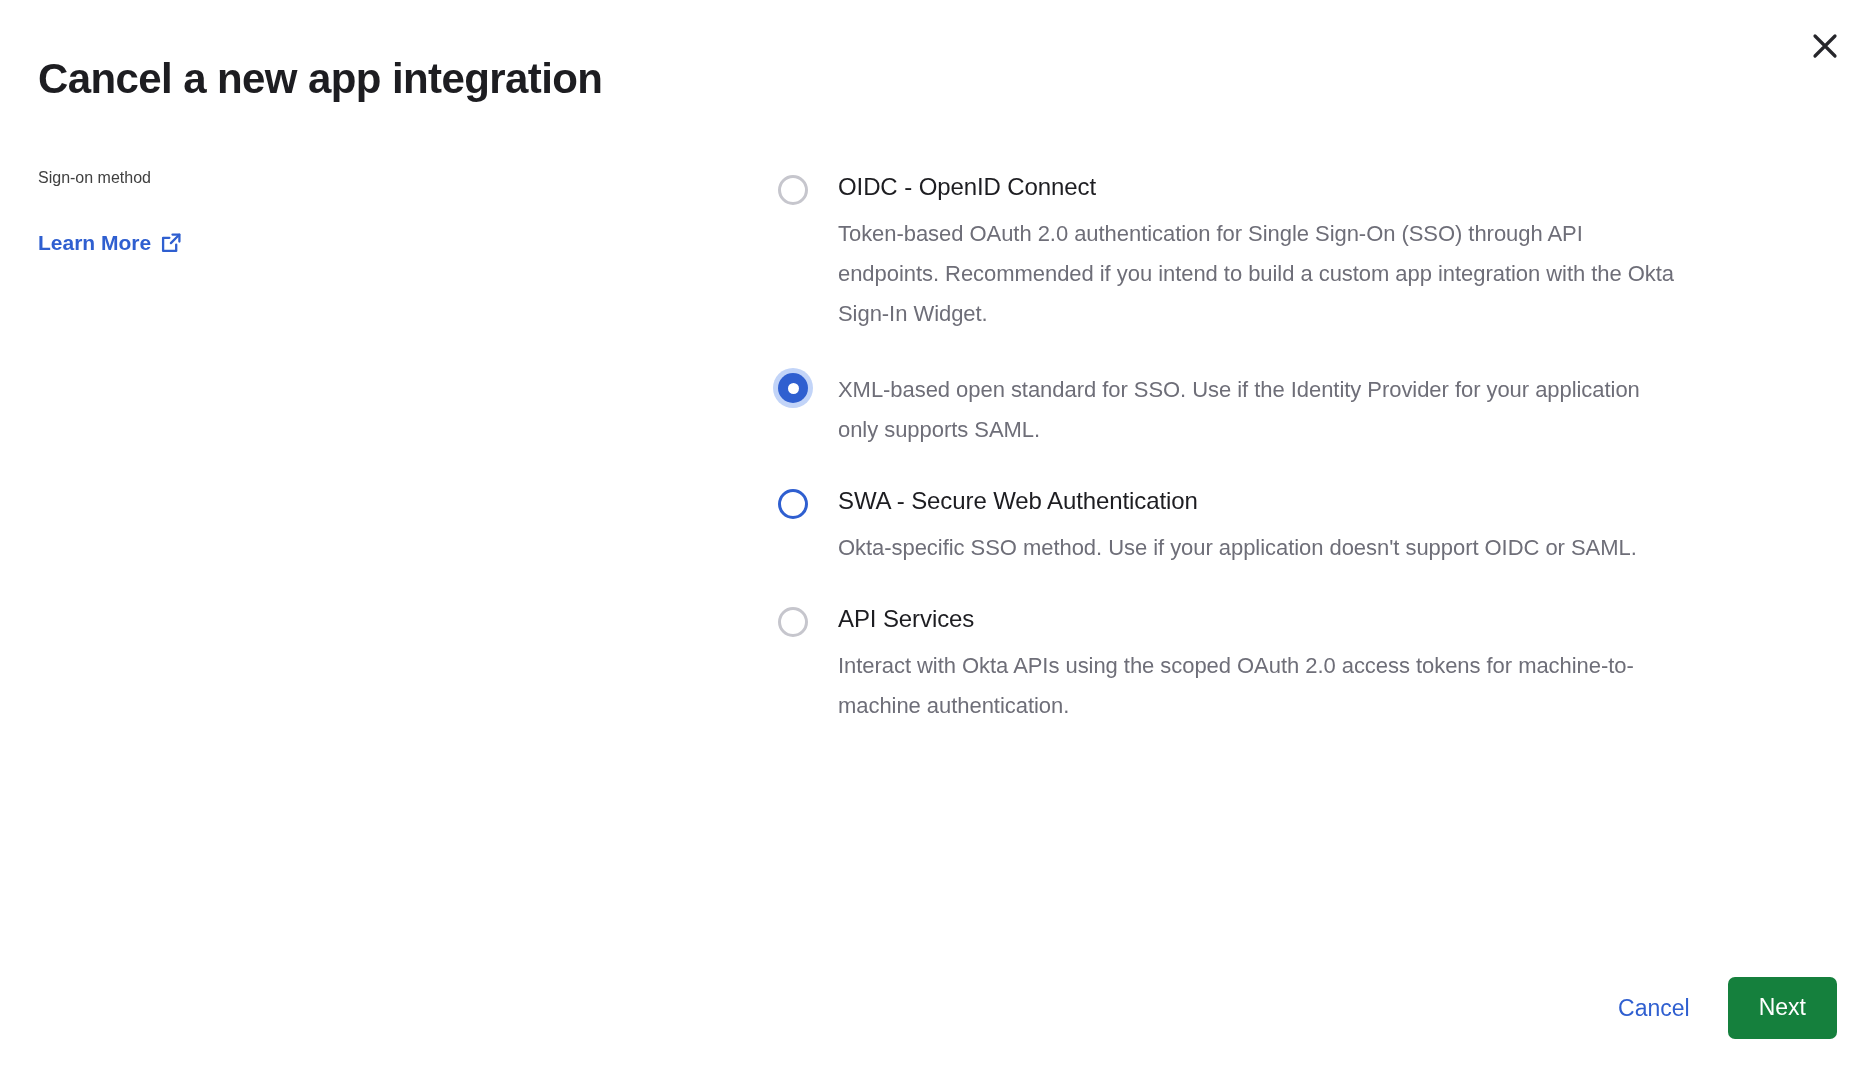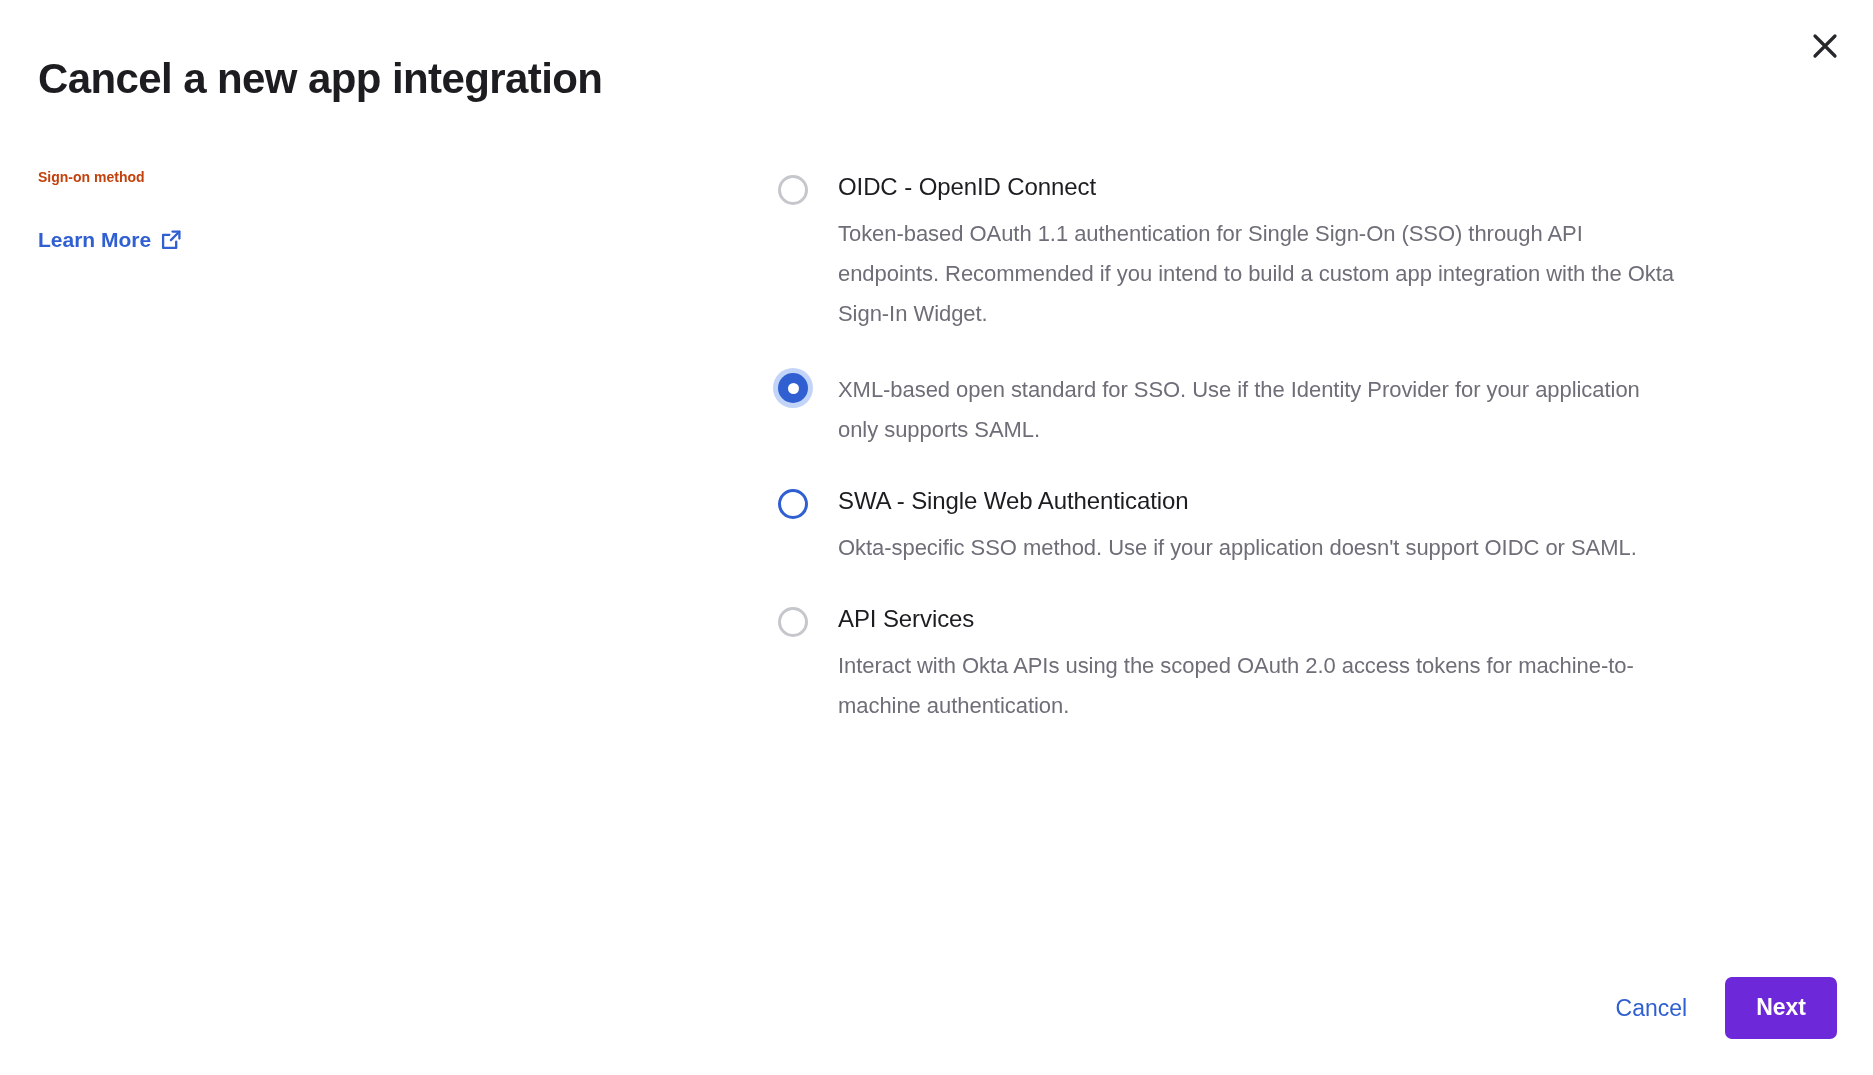--- a/index.html
+++ b/index.html
@@ -54,23 +54,23 @@
     top: 168px;
     width: 1873px;
   }
   .left-col {
     position: absolute;
     left: 38px;
     top: 0;
     width: 700px;
   }
   .section-label {
-    font-size: 14px;
-    font-weight: 700;
-    color: #c2410c;
+    font-size: 16px;
+    font-weight: 400;
+    color: #404040;
     line-height: 1.3;
     margin: 0;
   }
   .learn-more {
     display: inline-flex;
     align-items: center;
     gap: 9px;
     margin-top: 42px;
     font-size: 21px;
     font-weight: 700;
@@ -160,24 +160,24 @@
     font-weight: 400;
     color: #2f5fd0;
     text-decoration: none;
     cursor: pointer;
     background: none;
     border: none;
     padding: 6px 4px;
     font-family: inherit;
   }
   .next-btn {
-    background: #6d28d9;
+    background: #15803d;
     color: #ffffff;
     font-size: 23px;
-    font-weight: 700;
+    font-weight: 400;
     border: none;
     border-radius: 7px;
     padding: 17px 31px;
     cursor: pointer;
     font-family: inherit;
     line-height: 1.2;
   }
 </style>
 </head>
 <body>
@@ -206,31 +206,31 @@
         </svg>
       </span>
     </a>
   </div>
 
   <div class="options-col">
 
     <div class="option-row">
       <span class="radio unselected"></span>
       <div class="option-label">OIDC - OpenID Connect</div>
-      <div class="option-desc">Token-based OAuth 1.1 authentication for Single Sign-On (SSO) through API endpoints. Recommended if you intend to build a custom app integration with the Okta Sign-In Widget.</div>
+      <div class="option-desc">Token-based OAuth 2.0 authentication for Single Sign-On (SSO) through API endpoints. Recommended if you intend to build a custom app integration with the Okta Sign-In Widget.</div>
     </div>
 
     <div class="option-row">
       <span class="radio selected"></span>
       <div class="option-desc">XML-based open standard for SSO. Use if the Identity Provider for your application only supports SAML.</div>
     </div>
 
     <div class="option-row">
       <span class="radio hovered"></span>
-      <div class="option-label">SWA - Single Web Authentication</div>
+      <div class="option-label">SWA - Secure Web Authentication</div>
       <div class="option-desc">Okta-specific SSO method. Use if your application doesn't support OIDC or SAML.</div>
     </div>
 
     <div class="option-row">
       <span class="radio unselected"></span>
       <div class="option-label">API Services</div>
       <div class="option-desc">Interact with Okta APIs using the scoped OAuth 2.0 access tokens for machine-to-machine authentication.</div>
     </div>
 
   </div>

